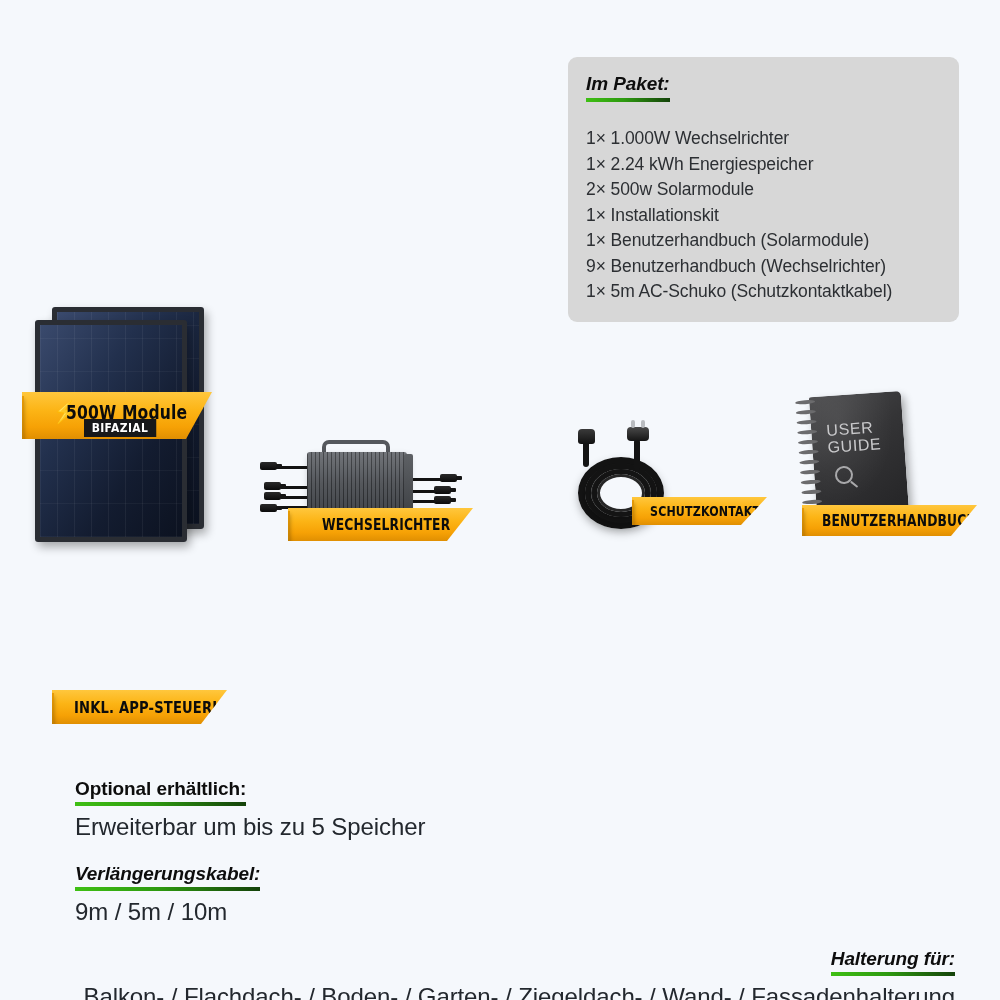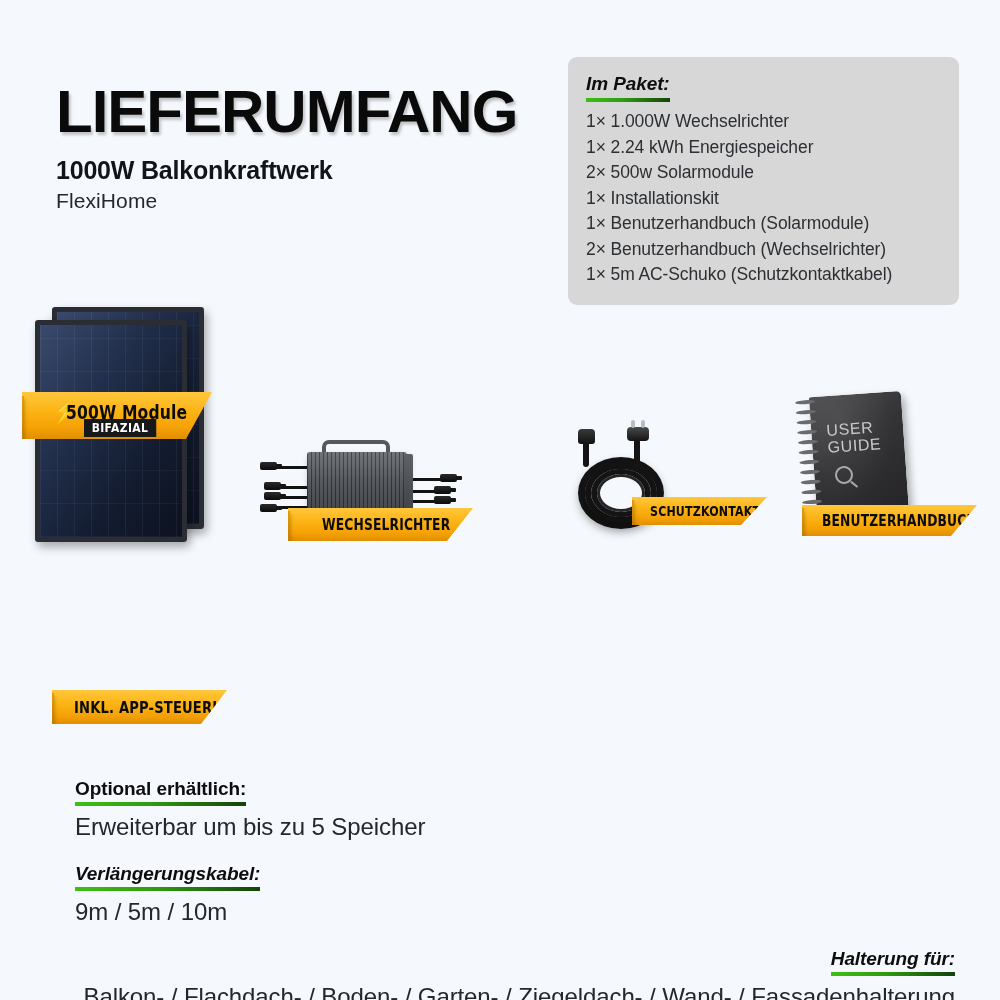--- a/index.html
+++ b/index.html
@@ -57,21 +57,21 @@
   .pkg-heading {
     display: inline-block;
     font-size: 19px;
     font-weight: bold;
     font-style: italic;
     color: #0d0d0d;
     letter-spacing: -0.1px;
     padding-bottom: 3px;
     border-bottom: 4px solid transparent;
     border-image: linear-gradient(to right, #3fc014 0%, #2e9a10 45%, #14410a 100%) 1;
-    margin-bottom: 7px;
+    margin-bottom: 24px;
   }
 
   .pkg-list { list-style: none; }
 
   .pkg-list li {
     font-size: 17.5px;
     line-height: 25.5px;
     color: #2c2f33;
     white-space: nowrap;
     letter-spacing: -0.1px;
@@ -402,35 +402,30 @@
     color: #23282e;
     letter-spacing: -0.1px;
     white-space: nowrap;
   }
 </style>
 </head>
 <body>
 
 <div class="stage">
 
-  <div class="header">
-    <div class="title">LIEFERUMFANG</div>
-    <div class="subtitle">1000W Balkonkraftwerk</div>
-    <div class="model">FlexiHome</div>
-  </div>
 
   <div class="package-box">
     <div class="pkg-heading">Im Paket:</div>
     <ul class="pkg-list">
       <li>1× 1.000W Wechselrichter</li>
       <li>1× 2.24 kWh Energiespeicher</li>
       <li>2× 500w Solarmodule</li>
       <li>1× Installationskit</li>
       <li>1× Benutzerhandbuch (Solarmodule)</li>
-      <li>2× Benutzerhandbuch (Wechselrichter)</li>
+      <li>9× Benutzerhandbuch (Wechselrichter)</li>
       <li>1× 5m AC-Schuko (Schutzkontaktkabel)</li>
     </ul>
   </div>
 
   <div class="panels">
     <div class="panel back"></div>
     <div class="panel front"></div>
   </div>
   <div class="ribbon ribbon-panel notch-r">
     <div class="fold"></div>

